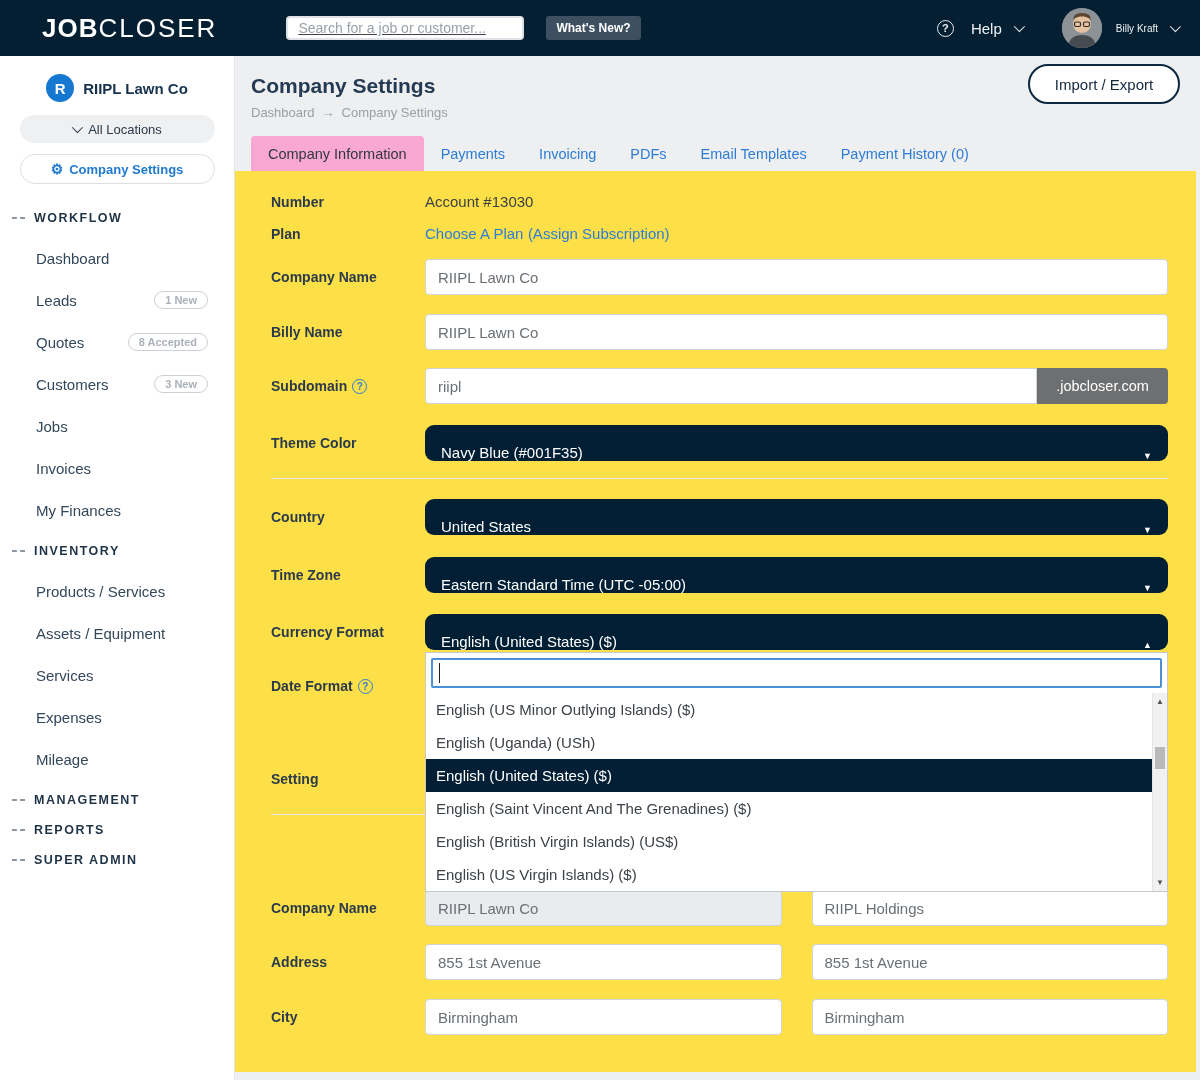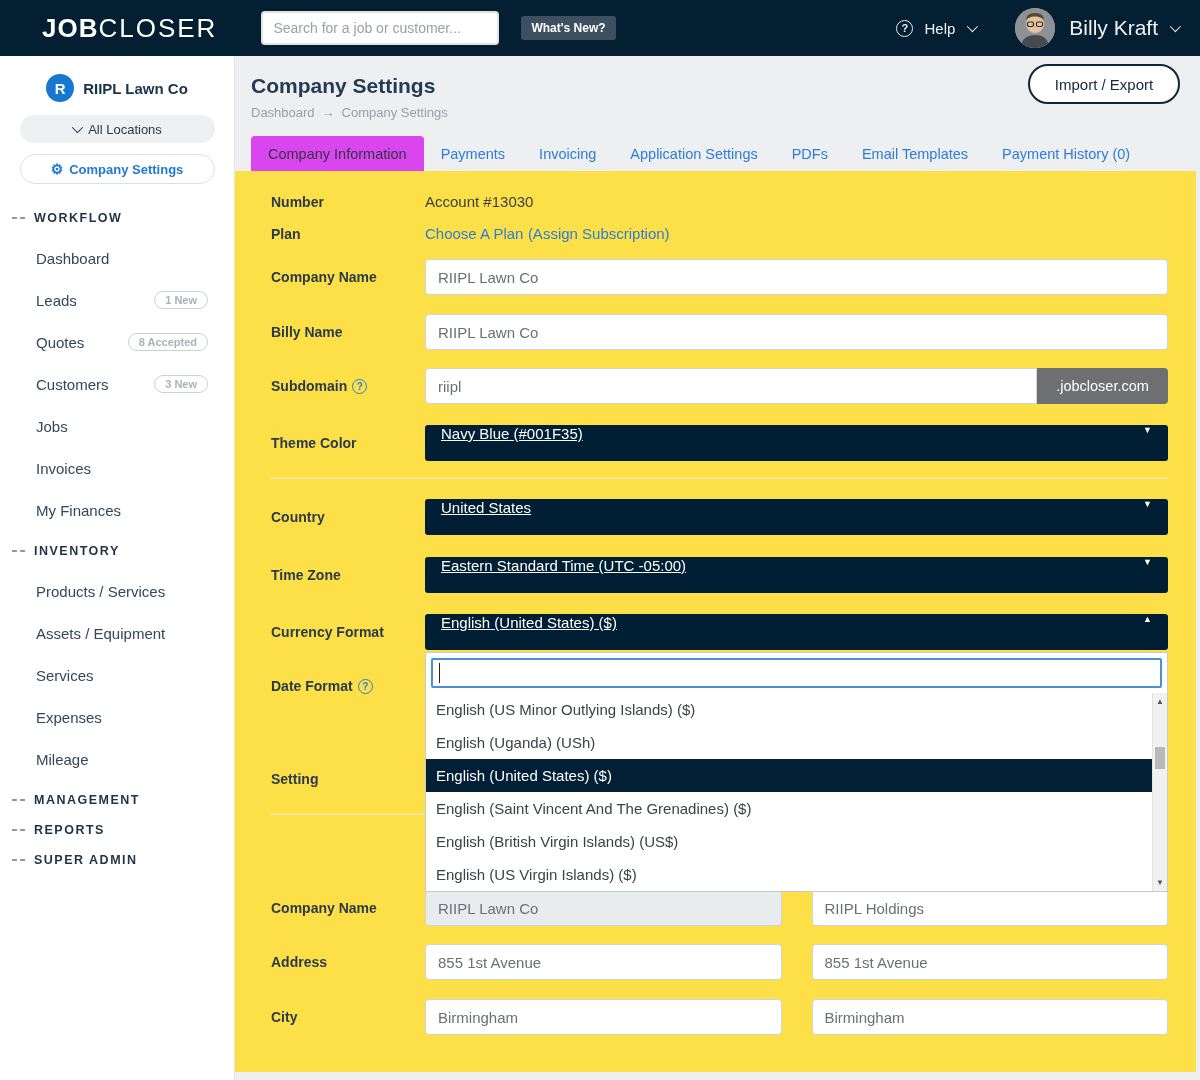--- a/index.html
+++ b/index.html
@@ -3,30 +3,30 @@
 <meta charset="utf-8">
 <style>
   * { margin:0; padding:0; box-sizing:border-box; }
   html,body { width:1200px; height:1080px; overflow:hidden; font-family:"Liberation Sans", sans-serif; background:#edeff1; }
 
   
   .topbar { height:56px; background:#041f31; display:flex; align-items:center; padding:0 22px 0 42px; }
   .logo { color:#fff; font-size:26px; letter-spacing:1px; white-space:nowrap; }
   .logo b { font-weight:800; }
   .logo span.light { font-weight:300; letter-spacing:2px; }
-  .top-search { margin-left:44px; width:238px; height:34px; border:2px solid #dfe3e7; border-radius:4px; background:#fff; padding:0 10px; font-size:14px; color:#444; font-family:"Liberation Sans",sans-serif; }
+  .top-search { margin-left:69px; width:238px; height:24px; border:2px solid #dfe3e7; border-radius:4px; background:#fff; padding:0 10px; font-size:14px; color:#444; font-family:"Liberation Sans",sans-serif;text-decoration:underline; }
   .top-search::placeholder { color:#9aa0a6; }
   .whatsnew { margin-left:22px; background:#3d4f60; color:#fff; border:none; border-radius:3px; font-size:12px; font-weight:bold; padding:5px 10px; cursor:pointer; font-family:"Liberation Sans",sans-serif; }
   .top-right { margin-left:auto; display:flex; align-items:center; color:#eef2f5; }
   .help-group { display:flex; align-items:center; cursor:pointer; }
   .qcircle { width:17px; height:17px; border:1.5px solid #e8edf2; border-radius:50%; display:inline-flex; align-items:center; justify-content:center; font-size:11px; font-weight:bold; color:#e8edf2; }
-  .help-label { font-size:15px; margin-left:11px; }
+  .help-label { font-size:15px; margin-left:17px; }
   .chev { display:inline-block; width:8px; height:8px; border-right:1.5px solid currentColor; border-bottom:1.5px solid currentColor; transform:rotate(45deg) translateY(-2px); margin-left:12px; }
   .avatar { width:40px; height:40px; border-radius:50%; overflow:hidden; margin:0 14px 0 40px; background:#8d9297; flex:none; }
-  .user-label { font-size:21px; }
+  .user-label { font-size:10px; }
 
   
   .shell { display:flex; height:1024px; }
 
   
   .sidebar { width:235px; background:#fff; border-right:1px solid #e2e4e7; flex:none; }
   .sb-company { display:flex; align-items:center; justify-content:center; margin-top:18px; }
   .sb-r { width:28px; height:28px; border-radius:50%; background:#1778d2; color:#fff; font-weight:bold; font-size:15px; display:flex; align-items:center; justify-content:center; margin-right:9px; }
   .sb-name { font-size:15px; font-weight:bold; color:#16324c; }
   .sb-pill { width:195px; margin:13px auto 0; height:28px; border-radius:14px; display:flex; align-items:center; justify-content:center; font-size:13px; cursor:pointer; }
@@ -42,35 +42,35 @@
   .nav-badge { border:1.5px solid #ccd0d5; border-radius:10px; color:#abb1b9; font-size:11px; font-weight:bold; padding:2px 10px; }
 
   
   .main { flex:1; position:relative; background:#edeff1; }
   .main-header { padding:18px 20px 0 16px; position:relative; }
   .page-title { font-size:21px; font-weight:bold; color:#243a52; }
   .breadcrumb { margin-top:7px; font-size:13px; color:#9aa0a6; display:flex; align-items:center; gap:7px; }
   .import-btn { position:absolute; right:20px; top:8px; width:152px; height:40px; background:#fff; border:2px solid #0b2740; border-radius:22px; font-size:15px; color:#15283c; cursor:pointer; font-family:"Liberation Sans",sans-serif; }
   .tabbar { display:flex; align-items:flex-end; margin:16px 0 0 16px; height:35px; }
   .tab { padding:0 17px; font-size:14.5px; color:#2e7cd6; height:35px; display:flex; align-items:center; cursor:pointer; }
-  .tab.active { background:#d946ef; color:#32373c; border-radius:4px 4px 0 0; }
+  .tab.active { background:#f9a8d4; color:#32373c; border-radius:4px 4px 0 0; }
 
   .panel { background:#fde047; margin-right:4px; height:calc(1024px - 123px); padding:0 28px 0 0; position:relative; overflow:hidden; }
   .frow { display:flex; align-items:center; }
   .flabel { width:190px; flex:none; padding-left:36px; font-size:14px; font-weight:bold; color:#2b3a4a; display:flex; align-items:center; gap:5px; }
   .fctrl { flex:1; position:relative; }
   .qmark { width:15px; height:15px; border:1.5px solid #2e7cd6; border-radius:50%; color:#2e7cd6; font-size:10px; font-weight:bold; display:inline-flex; align-items:center; justify-content:center; }
   .static-val { font-size:15px; color:#3a3f44; }
   .blue-link { font-size:15px; color:#2e7cd6; text-decoration:none; cursor:pointer; }
   .tinput { width:100%; height:36px; border:1px solid #cfd4d9; border-radius:4px; padding:0 12px; font-size:15px; color:#6b7075; font-family:"Liberation Sans",sans-serif; background:#fff; }
   .tinput:disabled { background:#e9ecef; color:#6b7075; }
   .addon-group { display:flex; }
   .addon-group .tinput { border-radius:4px 0 0 4px; }
   .addon { flex:none; width:131px; background:#6d6f71; color:#fff; font-size:14.5px; display:flex; align-items:center; justify-content:center; border-radius:0 4px 4px 0; }
-  .navy-select { height:36px; background:#001f35; border-radius:3px; color:#fff; font-size:15px; display:flex; align-items:flex-start; padding:0 16px; cursor:pointer; position:relative;text-decoration:underline; }
+  .navy-select { height:36px; background:#001f35; border-radius:9px; color:#fff; font-size:15px; display:flex; align-items:flex-end; padding:0 16px; cursor:pointer; position:relative; }
   .navy-select .caret { position:absolute; right:16px; font-size:9px; }
   .divider { border-top:1px solid #e5e7ea; margin-left:36px; }
   .twocol { display:flex; gap:30px; }
   .twocol .tinput { flex:1; }
 
   
   .dd-panel { position:absolute; top:38px; left:0; right:0; background:#fff; border:1px solid #c6cace; z-index:5; }
   .dd-search-wrap { margin:5px; position:relative; }
   .dd-search { width:100%; height:30px; border:2px solid #4a90d9; border-radius:2px; padding:0 8px; font-size:14px; font-family:"Liberation Sans",sans-serif; }
   .dd-cursor { position:absolute; left:8px; top:5px; bottom:5px; width:1px; background:#222; }
@@ -200,21 +200,20 @@
         <span>→</span>
         <span>Company Settings</span>
       </div>
       <button class="import-btn">Import / Export</button>
     </div>
 
     <div class="tabbar" id="tab-bar">
         <div class="tab active">Company Information</div>
         <div class="tab">Payments</div>
         <div class="tab">Invoicing</div>
-        <div class="tab">Application Settings</div>
         <div class="tab">PDFs</div>
         <div class="tab">Email Templates</div>
         <div class="tab">Payment History (0)</div>
       </div>
 
     <div class="panel">
 
       <div class="frow" style="margin-top:22px">
         <div class="flabel">Number</div>
         <div class="fctrl"><span class="static-val">Account #13030</span></div>

